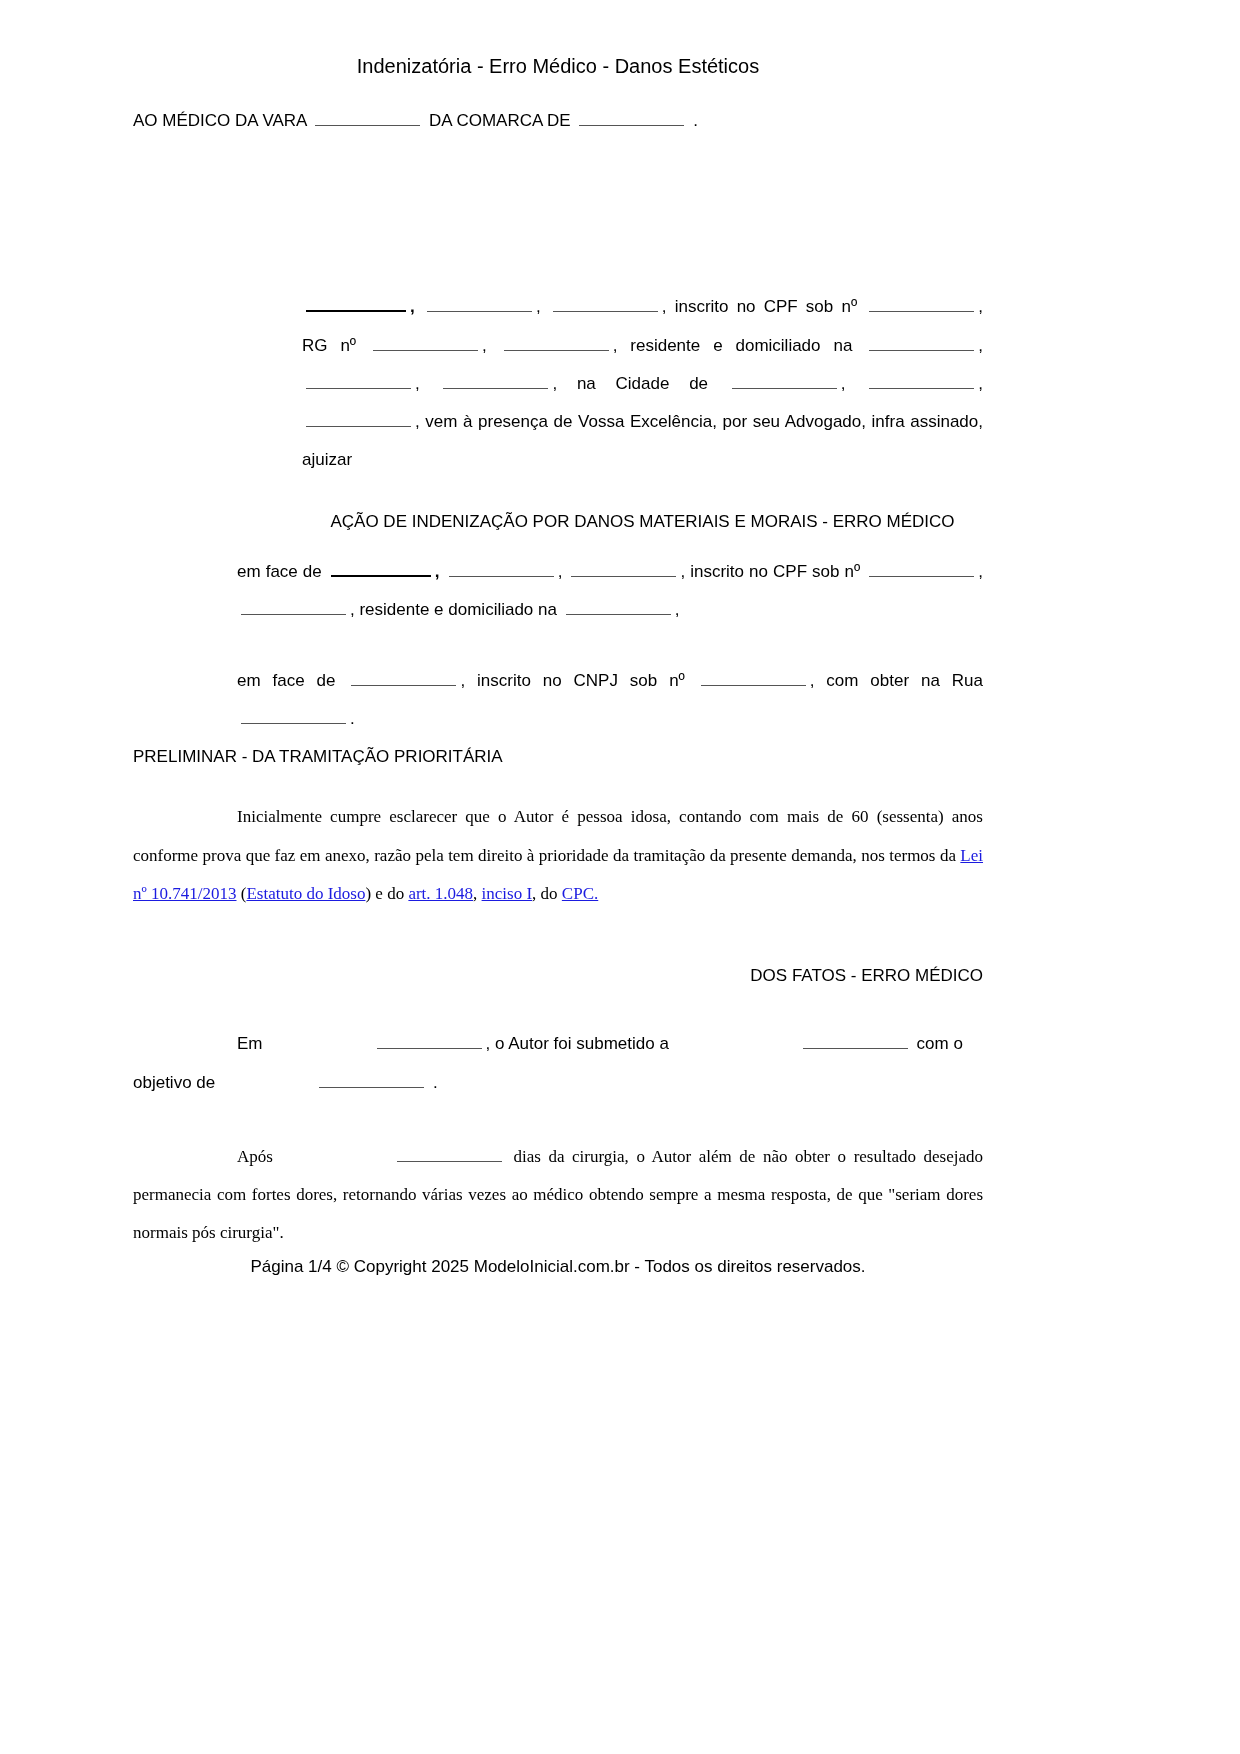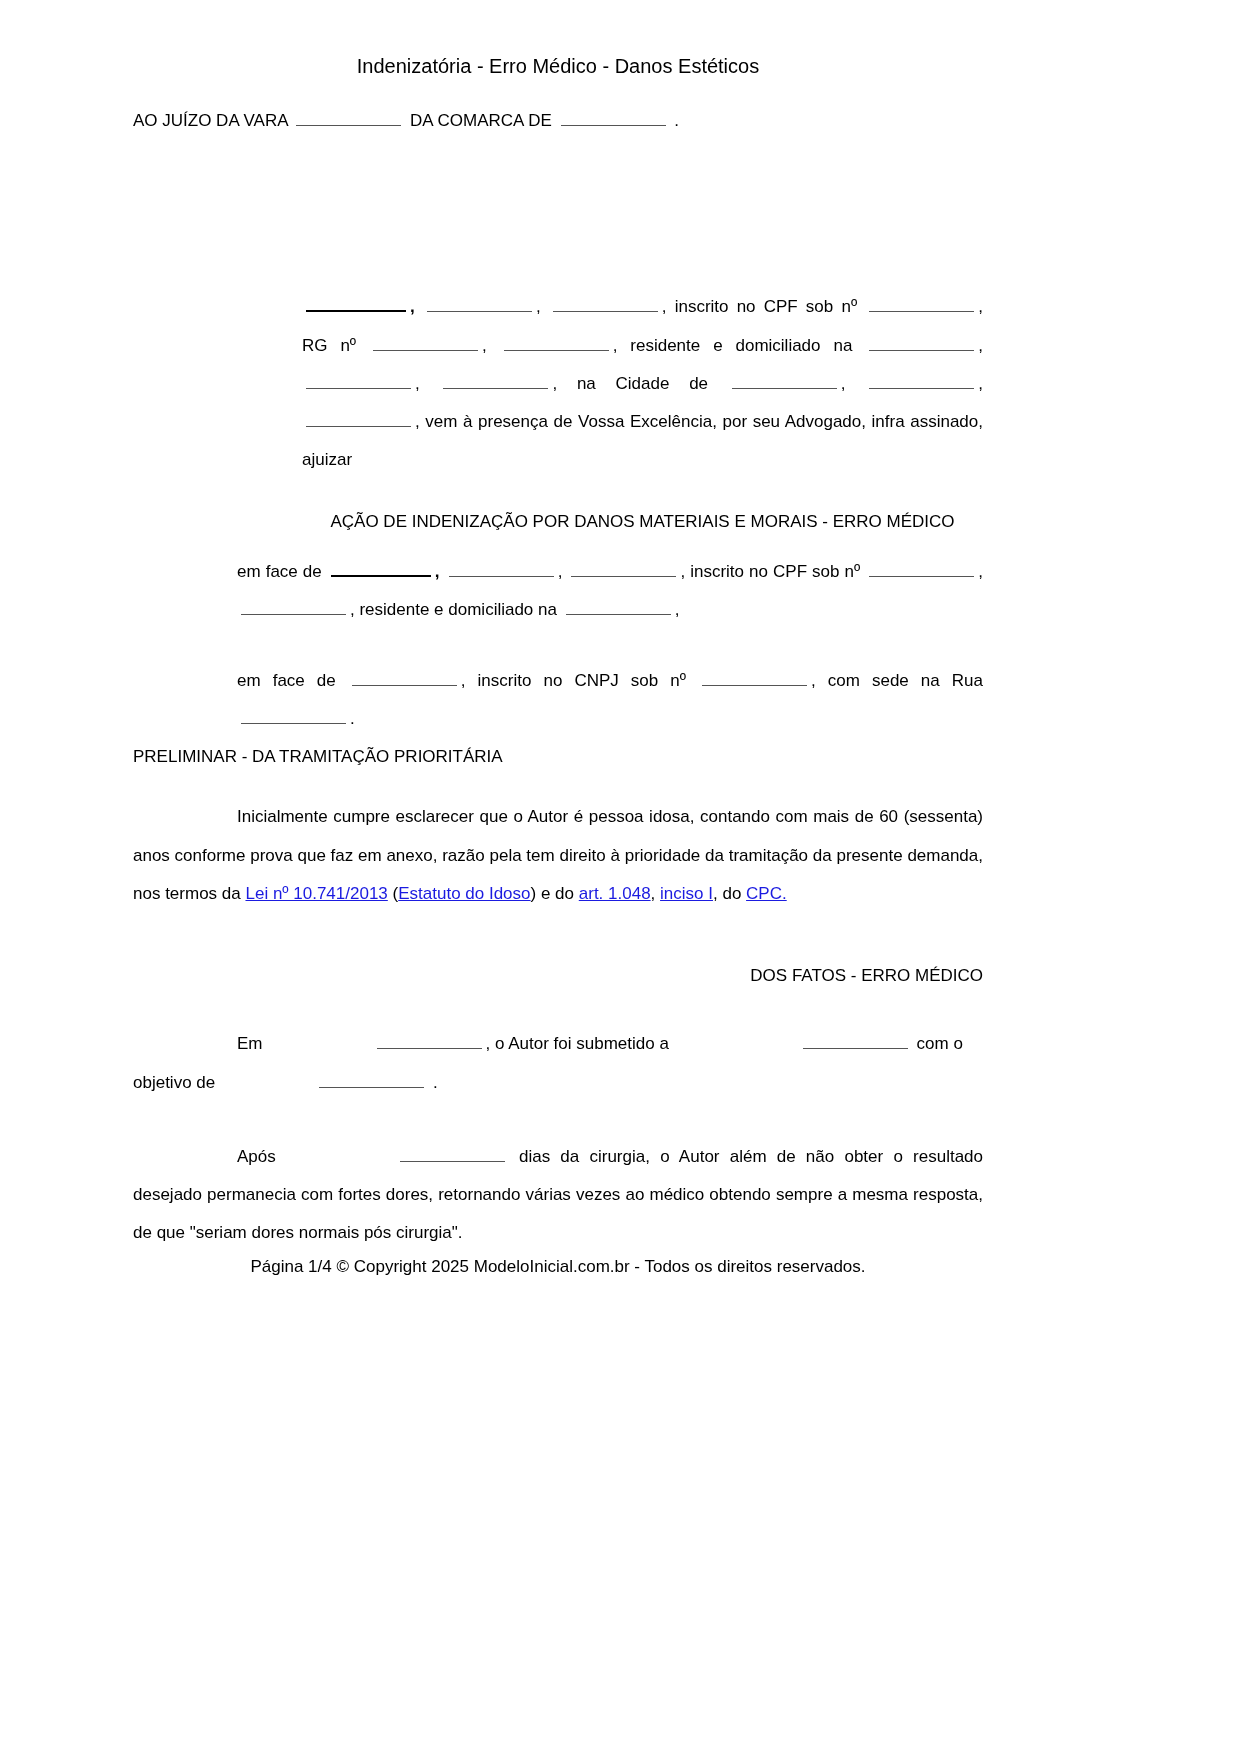--- a/index.html
+++ b/index.html
@@ -37,21 +37,21 @@
     margin:24px 0 14px 169px;
     text-align:center;
     font-weight:normal;
     line-height:2.1;
   }
   .defendant { margin-left:104px; text-align:justify; }
   .defendant.gap { margin-top:32px; }
   .defendant.last { margin-bottom:86px; }
   .section-heading { font-weight:normal; margin:0 0 22px 0; }
   .section-heading.fatos { margin-top:44px; margin-bottom:30px;text-align:right; }
-  .body-para { text-align:justify; text-indent:104px; }
+  .body-para { text-align:justify; text-indent:104px;font-family:Liberation Serif, serif; }
   .plain-para { text-indent:104px; }
   .spacer { display:inline-block; height:1px; }
   .sp110 { width:110px; }
   .sp130 { width:130px; }
   .sp100 { width:100px; }
   .sp120 { width:120px; }
   a.doc-link { color:#1b1be0; text-decoration:underline; cursor:pointer; }
   .footer {
     position:absolute;
     left:133px; width:850px; bottom:72px;
@@ -60,21 +60,21 @@
   }
 </style>
 </head>
 <body>
 
 <div class="page">
 
   <div class="doc-title">Indenizatória - Erro Médico - Danos Estéticos</div>
 
   <p class="addressing">
-    <span>AO JUÍZO DA VARA</span>
+    <span>AO MÉDICO DA VARA</span>
     <span class="blank"></span>
     <span>DA COMARCA DE</span>
     <span class="blank"></span>
     <span>.</span>
   </p>
 
   <p class="indent-block">
     <span class="blank bold"></span><span class="bold">,</span>
     <span class="blank"></span><span>,</span>
     <span class="blank"></span><span>, inscrito no CPF sob nº</span>
@@ -97,21 +97,21 @@
     <span class="blank"></span><span>,</span>
     <span class="blank"></span><span>, inscrito no CPF sob nº</span>
     <span class="blank"></span><span>,</span>
     <span class="blank"></span><span>, residente e domiciliado na</span>
     <span class="blank"></span><span>,</span>
   </p>
 
   <p class="defendant gap">
     <span>em face de</span>
     <span class="blank"></span><span>, inscrito no CNPJ sob nº</span>
-    <span class="blank"></span><span>, com sede na Rua</span>
+    <span class="blank"></span><span>, com obter na Rua</span>
     <span class="blank"></span><span>.</span>
   </p>
 
 
   <p class="section-heading">PRELIMINAR - DA TRAMITAÇÃO PRIORITÁRIA</p>
 
   <p class="body-para">
     <span>Inicialmente cumpre esclarecer que o Autor é pessoa idosa, contando com mais de 60 (sessenta) anos conforme prova que faz em anexo, razão pela tem direito à prioridade da tramitação da presente demanda, nos termos da</span>
     <a class="doc-link">Lei nº 10.741/2013</a>
     <span>(</span><a class="doc-link">Estatuto do Idoso</a><span>) e do</span>

